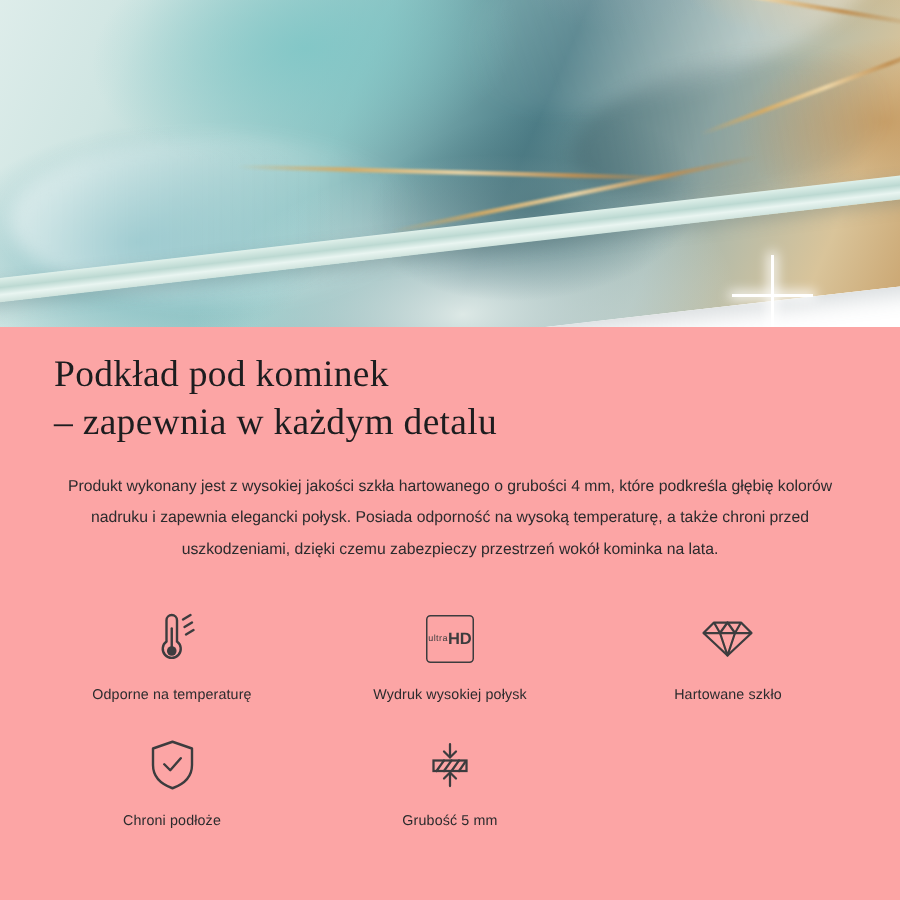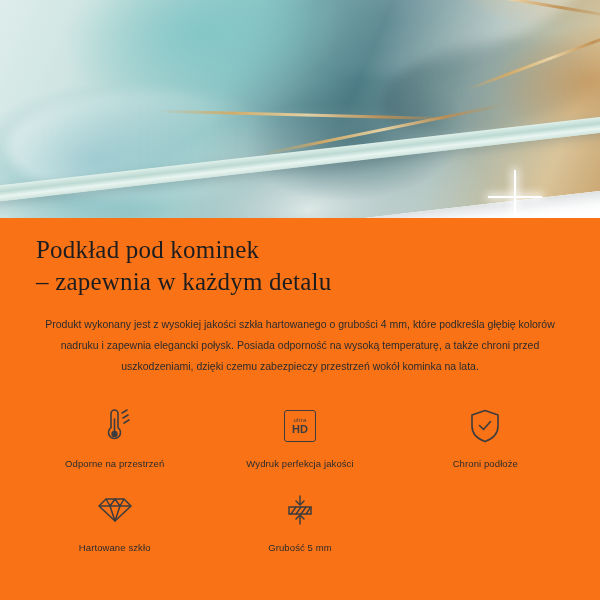--- a/index.html
+++ b/index.html
@@ -10,21 +10,21 @@
     width: 600px;
     height: 600px;
     background: #ffffff;
     font-family: "Liberation Sans", sans-serif;
     overflow: hidden;
   }
   .page {
     position: relative;
     width: 600px;
     height: 600px;
-    background: #f97316;
+    background: #fca5a5;
     overflow: hidden;
   }
 
   
   .hero {
     position: relative;
     width: 600px;
     height: 218px;
     overflow: hidden;
     background: #ffffff;
@@ -158,21 +158,21 @@
     color: #2b2b2d;
     text-align: center;
     letter-spacing: 0.1px;
   }
   .hd-box {
     width: 30px;
     height: 30px;
     border: 1.6px solid #3c3c3e;
     border-radius: 3px;
     display: flex;
-    flex-direction: column;
+    flex-direction: row;
     align-items: center;
     justify-content: center;
     line-height: 1;
   }
   .hd-box .u { font-size: 6px; letter-spacing: 0.3px; }
   .hd-box .hd { font-size: 11px; font-weight: bold; margin-top: 1px; }
   svg { display: block; }
 </style>
 </head>
 <body>
@@ -209,53 +209,53 @@
       <div class="feature-icon">
         <svg width="34" height="38" viewBox="0 0 34 38" fill="none" stroke="#3c3c3e" stroke-width="1.6" stroke-linecap="round">
           <path d="M13 6.5a3.5 3.5 0 0 1 7 0v14.2a6 6 0 1 1-7 0z"></path>
           <line x1="16.5" y1="12" x2="16.5" y2="24"></line>
           <circle cx="16.5" cy="27" r="3.2" fill="#3c3c3e" stroke="none"></circle>
           <line x1="24" y1="6" x2="29" y2="3"></line>
           <line x1="25" y1="11" x2="30" y2="8"></line>
           <line x1="26" y1="16" x2="31" y2="13"></line>
         </svg>
       </div>
-      <div class="feature-label">Odporne na przestrzeń</div>
+      <div class="feature-label">Odporne na temperaturę</div>
     </div>
 
     <div class="feature">
       <div class="feature-icon">
         <div class="hd-box">
           <span class="u">ultra</span>
           <span class="hd">HD</span>
         </div>
       </div>
-      <div class="feature-label">Wydruk perfekcja jakości</div>
-    </div>
-
-    <div class="feature">
-      <div class="feature-icon">
-        <svg width="34" height="38" viewBox="0 0 34 38" fill="none" stroke="#3c3c3e" stroke-width="1.6" stroke-linejoin="round" stroke-linecap="round">
-          <path d="M17 3.5 30 8v11c0 8-6 13-13 15.5C10 32 4 27 4 19V8z"></path>
-          <polyline points="11.5,18.5 15.5,22.5 22.5,14.5"></polyline>
-        </svg>
-      </div>
-      <div class="feature-label">Chroni podłoże</div>
+      <div class="feature-label">Wydruk wysokiej połysk</div>
     </div>
 
     <div class="feature">
       <div class="feature-icon">
         <svg width="36" height="34" viewBox="0 0 36 34" fill="none" stroke="#3c3c3e" stroke-width="1.5" stroke-linejoin="round">
           <path d="M9 6h18l7 7-16 15L2 13z"></path>
           <path d="M2 13h32"></path>
           <path d="M9 6l4 7 5-7 5 7 4-7"></path>
           <path d="M13 13l5 15 5-15"></path>
         </svg>
       </div>
       <div class="feature-label">Hartowane szkło</div>
+    </div>
+
+    <div class="feature">
+      <div class="feature-icon">
+        <svg width="34" height="38" viewBox="0 0 34 38" fill="none" stroke="#3c3c3e" stroke-width="1.6" stroke-linejoin="round" stroke-linecap="round">
+          <path d="M17 3.5 30 8v11c0 8-6 13-13 15.5C10 32 4 27 4 19V8z"></path>
+          <polyline points="11.5,18.5 15.5,22.5 22.5,14.5"></polyline>
+        </svg>
+      </div>
+      <div class="feature-label">Chroni podłoże</div>
     </div>
 
 
     <div class="feature">
       <div class="feature-icon">
         <svg width="36" height="34" viewBox="0 0 36 34" fill="none" stroke="#3c3c3e" stroke-width="1.5" stroke-linecap="round">
           <line x1="18" y1="3" x2="18" y2="11"></line>
           <polyline points="14,8 18,12 22,8"></polyline>
           <rect x="7" y="14" width="22" height="7"></rect>
           <path d="M9 21 14 14M14 21 19 14M19 21 24 14M24 21 28.5 14.5"></path>

